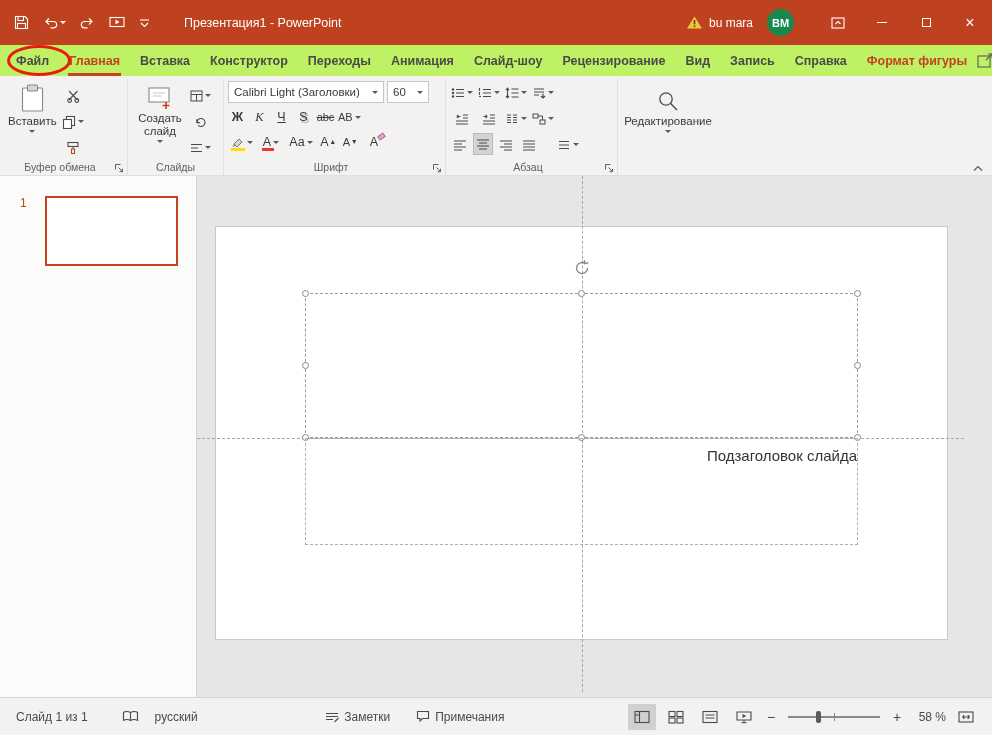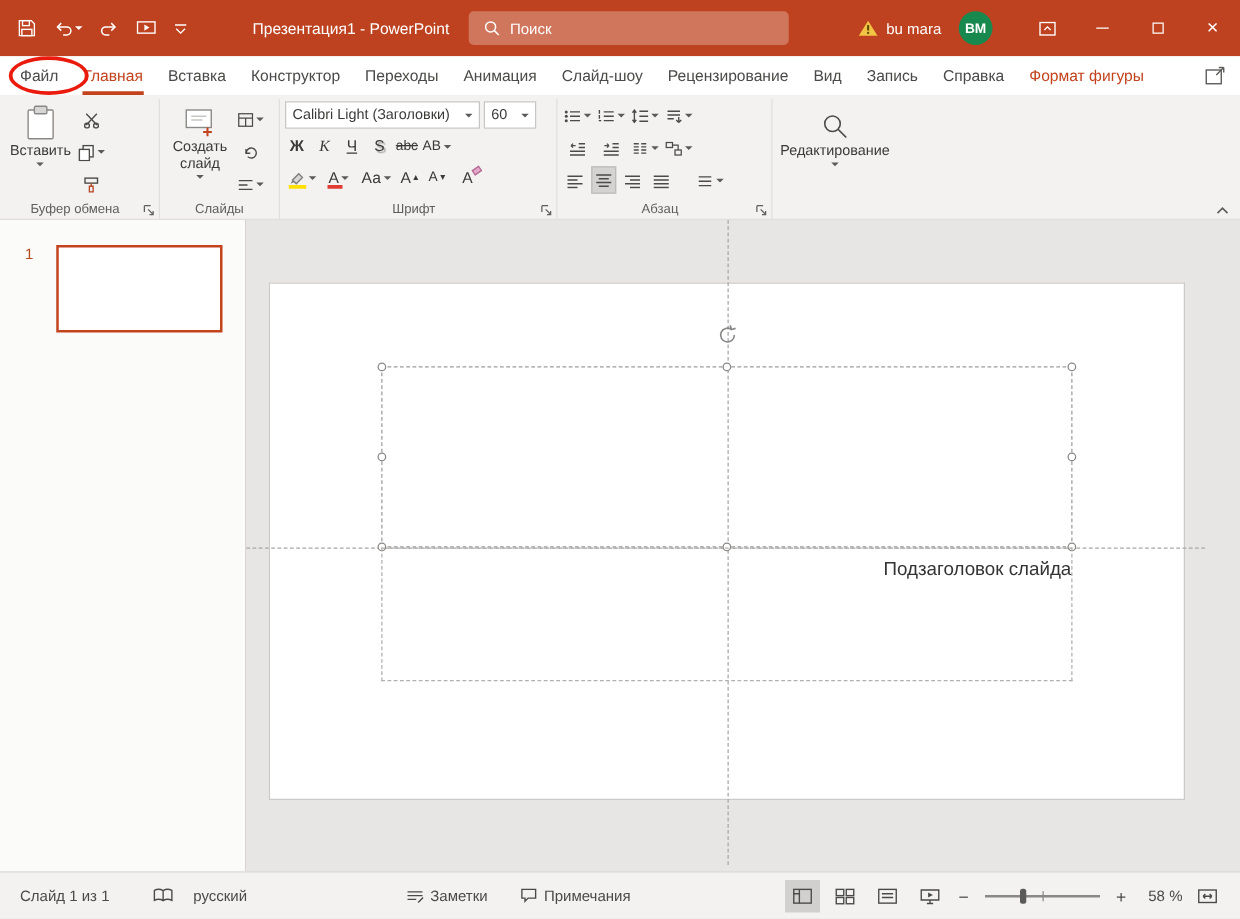--- a/index.html
+++ b/index.html
@@ -12,32 +12,32 @@
     --gray-ink:#605E5C;
   }
   *{box-sizing:border-box;margin:0;padding:0;}
   html,body{width:992px;height:735px;overflow:hidden;}
   body{font-family:"Liberation Sans","DejaVu Sans",sans-serif;font-size:12px;color:var(--ink);background:var(--canvas-bg);position:relative;}
 
   
   .titlebar{height:45px;background:var(--titlebar);display:flex;align-items:center;color:#fff;position:relative;}
   .qat{display:flex;align-items:center;gap:14px;padding-left:14px;}
   .qat .qbtn{display:flex;align-items:center;gap:2px;cursor:default;}
-  .tb-title{margin-left:52px;font-size:12.5px;white-space:nowrap;}
+  .tb-title{margin-left:34px;font-size:12.5px;white-space:nowrap;}
   .tb-search{position:absolute;left:375px;top:9px;width:256px;height:27px;background:rgba(255,255,255,0.28);border-radius:4px;display:flex;align-items:center;gap:8px;padding:0 12px;color:#fff;}
   .tb-right{margin-left:auto;display:flex;align-items:center;height:100%;}
   .tb-alert{display:flex;align-items:center;gap:6px;margin-right:14px;}
   .avatar{width:27px;height:27px;border-radius:50%;background:#17894E;display:flex;align-items:center;justify-content:center;font-size:11px;font-weight:bold;margin-right:22px;}
   .winbtn{width:44px;height:45px;display:flex;align-items:center;justify-content:center;}
   .ico-min{display:block;width:10px;border-top:1px solid #fff;}
   .ico-max{display:block;width:9px;height:9px;border:1px solid #fff;}
   .ico-close{font-size:16px;line-height:1;}
 
   
-  .tabrow{height:31px;background:#ffffff;display:flex;align-items:stretch;padding-left:6px;position:relative;}
+  .tabrow{height:31px;background:#bef264;display:flex;align-items:stretch;padding-left:6px;position:relative;font-weight:bold;}
   .tab{display:flex;align-items:center;padding:0 10px;font-size:12.5px;color:#4A4A48;position:relative;cursor:default;white-space:nowrap;}
   .tab.active{color:var(--accent);}
   .tab.active::after{content:"";position:absolute;left:9px;right:9px;bottom:0;height:3px;background:var(--accent);}
   .tab.contextual{color:var(--accent);}
   .tabrow-right{margin-left:auto;display:flex;align-items:center;padding-right:10px;gap:4px;}
   .file-annotation{position:absolute;left:7px;top:45px;width:64px;height:31px;border:3px solid #EA1B0D;border-radius:50%;z-index:40;pointer-events:none;}
 
   
   .ribbon{height:100px;background:var(--ribbon-bg);border-bottom:1px solid var(--line);display:flex;position:relative;padding-top:3px;}
   .rgroup{position:relative;border-right:1px solid var(--line);padding:2px 4px 16px 4px;display:flex;align-items:flex-start;}
@@ -142,29 +142,20 @@
     <span class="qbtn">
       <span>
           <svg width="11" height="10">
             <path d="M1 2 h9" stroke="#fff" stroke-width="1.1"></path>
             <path d="M2 5 l3.5 3.5 L9 5" fill="none" stroke="#fff" stroke-width="1.1"></path>
           </svg>
         </span>
     </span>
   </div>
   <span class="tb-title">Презентация1 - PowerPoint</span>
-  <div class="tb-search">
-    <span>
-        <svg width="13" height="13">
-          <circle cx="5.5" cy="5.5" r="4" fill="none" stroke="#fff" stroke-width="1.2"></circle>
-          <path d="M8.5 8.5 L12 12" stroke="#fff" stroke-width="1.2"></path>
-        </svg>
-      </span>
-    <span>Поиск</span>
-  </div>
   <div class="tb-right">
     <div class="tb-alert">
       <span>
           <svg width="17" height="15">
             <path d="M8.5 1.5 L16 13.5 H1 Z" fill="#F2C444"></path>
             <rect x="7.7" y="5" width="1.6" height="4.4" fill="#5A4A00"></rect>
             <rect x="7.7" y="10.5" width="1.6" height="1.6" fill="#5A4A00"></rect>
           </svg>
         </span>
       <span>bu mara</span>

